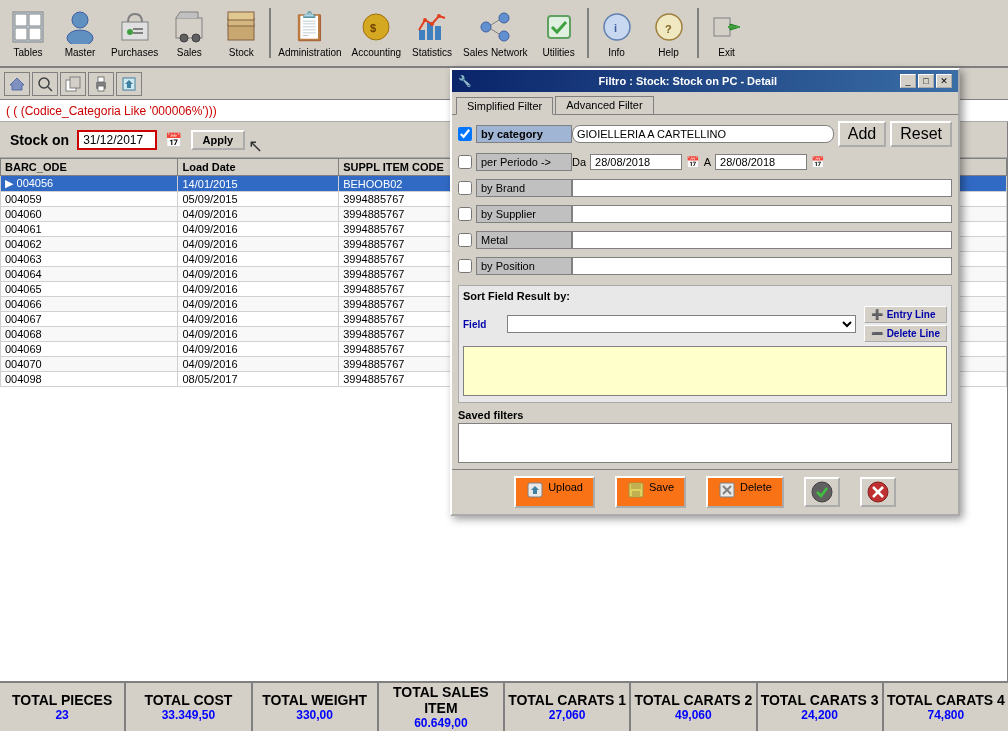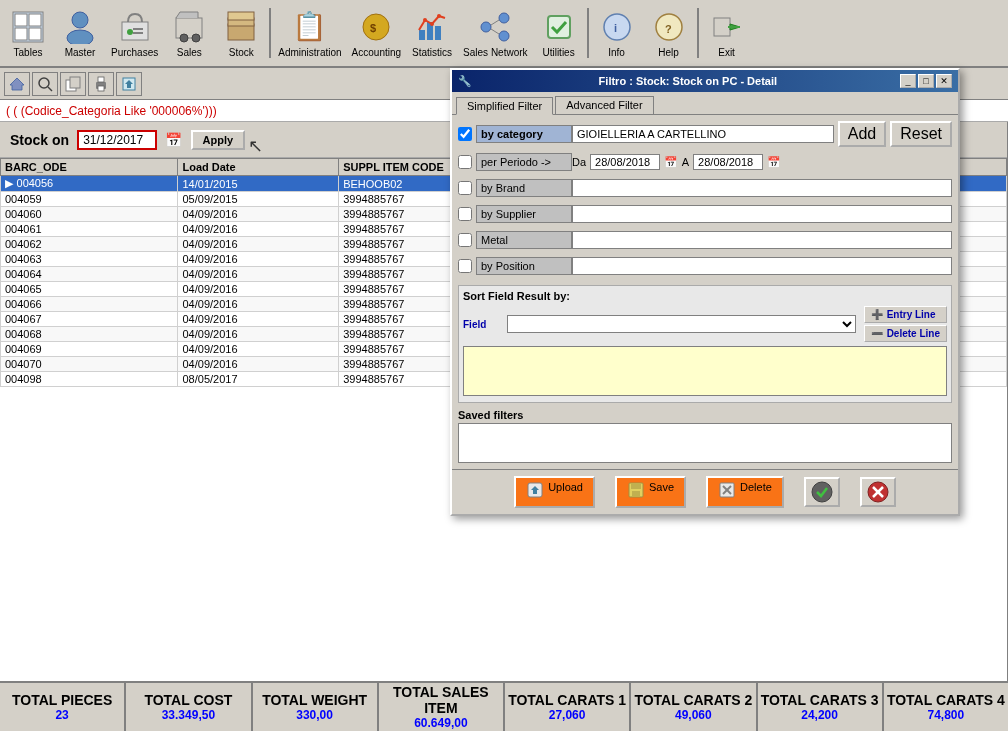--- a/index.html
+++ b/index.html
@@ -241,38 +241,38 @@
       font-weight: bold;
     }
     .filter-value {
       flex: 1;
       border: 1px solid #808080;
       background: #fff;
       padding: 1px 4px;
       min-height: 18px;
       font-size: 11px;
     }
-    .filter-value.filled { color: #000; }
+    .filter-value.filled { color: #000; border-radius: 8px; }
     .side-btn {
       margin-left: 4px;
       padding: 2px 8px;
       background: #d4d0c8;
       border: 2px outset #fff;
       cursor: pointer;
       font-size: 16px;
     }
 
     
     .period-row {
       display: flex;
       align-items: center;
       gap: 4px;
     }
     .period-input {
-      width: 70px;
+      width: 92px;
       border: 1px solid #808080;
       background: #fff;
       padding: 1px 4px;
       font-size: 11px;
     }
 
     
     #sort-section {
       margin-top: 8px;
       background: #e8e8e8;

